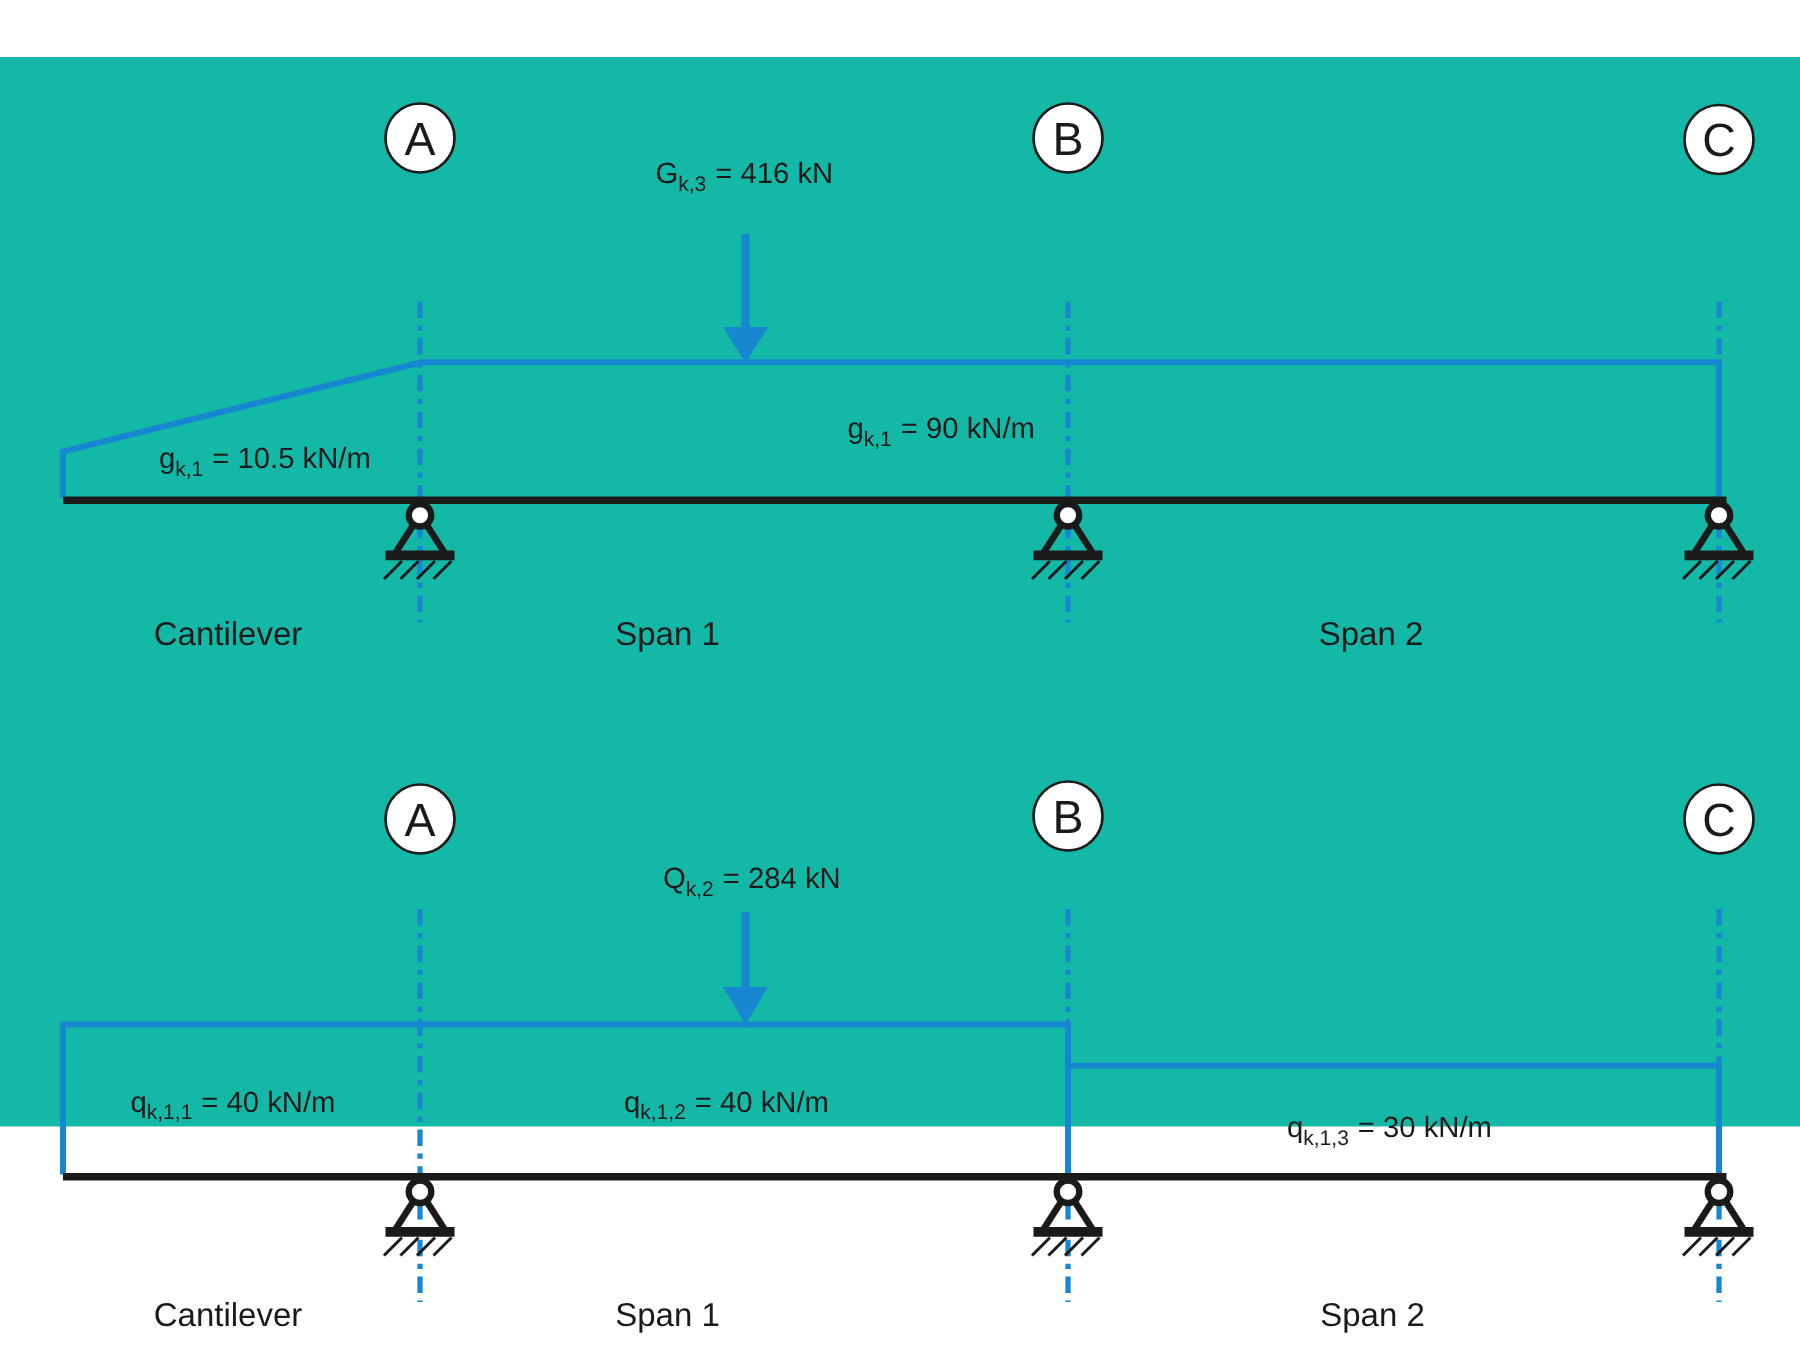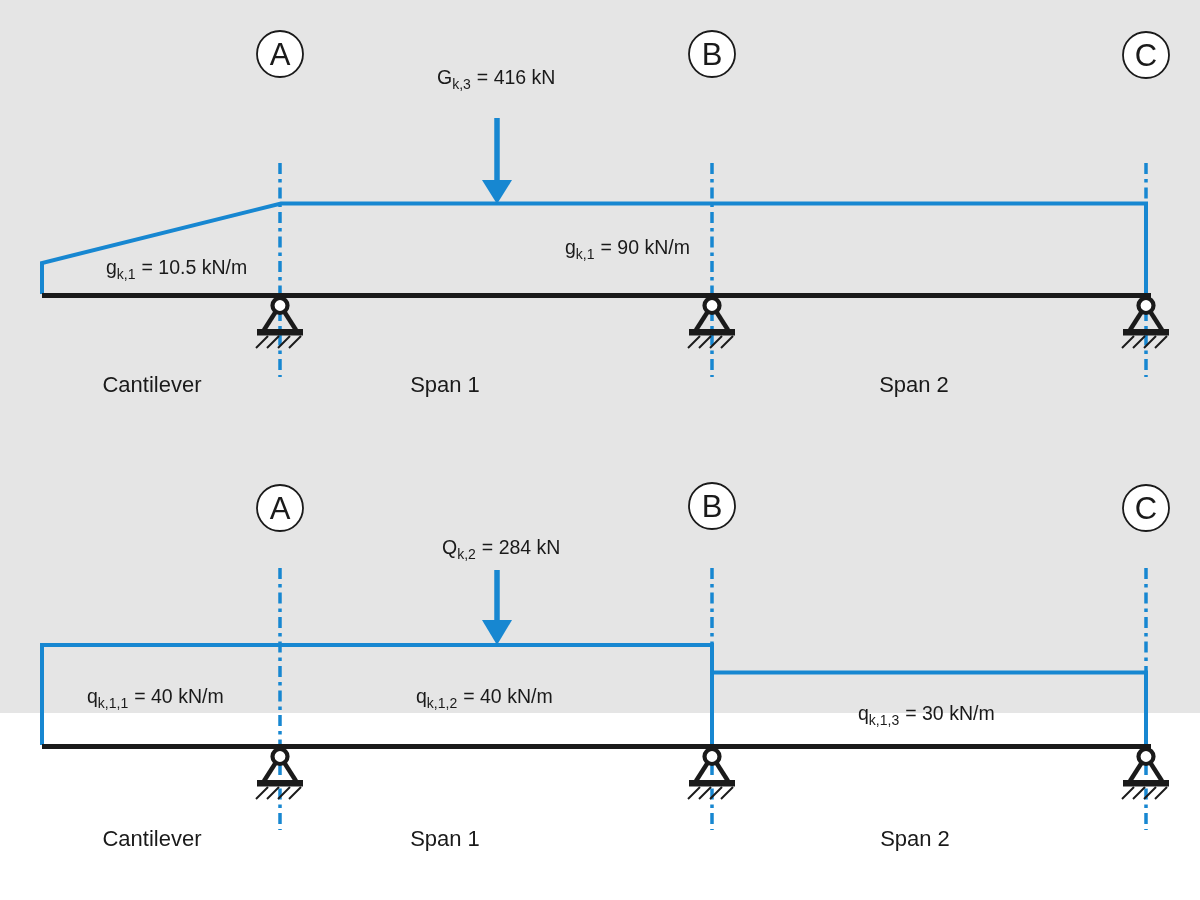--- a/index.html
+++ b/index.html
@@ -1,18 +1,18 @@
 <!DOCTYPE html>
 <html style="--accent: #1787D1; --ink: #1A1A1A;"><head>
 <meta charset="utf-8">
 <style>
   :root { --accent:#1787D1; --ink:#1a1a1a; }
   html,body { margin:0; padding:0; background:#ffffff; }
   body { width:1200px; height:900px; overflow:hidden; }
-  .canvas { position:relative; width:1200px; height:713px; background:#e5e5e5; }
+  .canvas { position:relative; width:1200px; height:713px; background:#14b8a6;margin-top:38px; }
   svg { display:block; }
   .load        { fill:none; stroke:var(--accent); stroke-width:4; stroke-linejoin:miter; }
   .axis        { fill:none; stroke:var(--accent); stroke-width:3.5; stroke-dasharray:11 5 3.5 5; }
   .beam        { stroke:var(--ink); stroke-width:5; }
   .sup-line    { stroke:var(--ink); stroke-width:4.5; }
   .sup-pin     { fill:#ffffff; stroke:var(--ink); stroke-width:4.2; }
   .sup-fill    { fill:var(--ink); }
   .sup-hatch   { stroke:var(--ink); stroke-width:2; }
   .arrow-shaft { stroke:var(--accent); stroke-width:5.5; }
   .arrow-head  { fill:var(--accent); stroke:none; }

